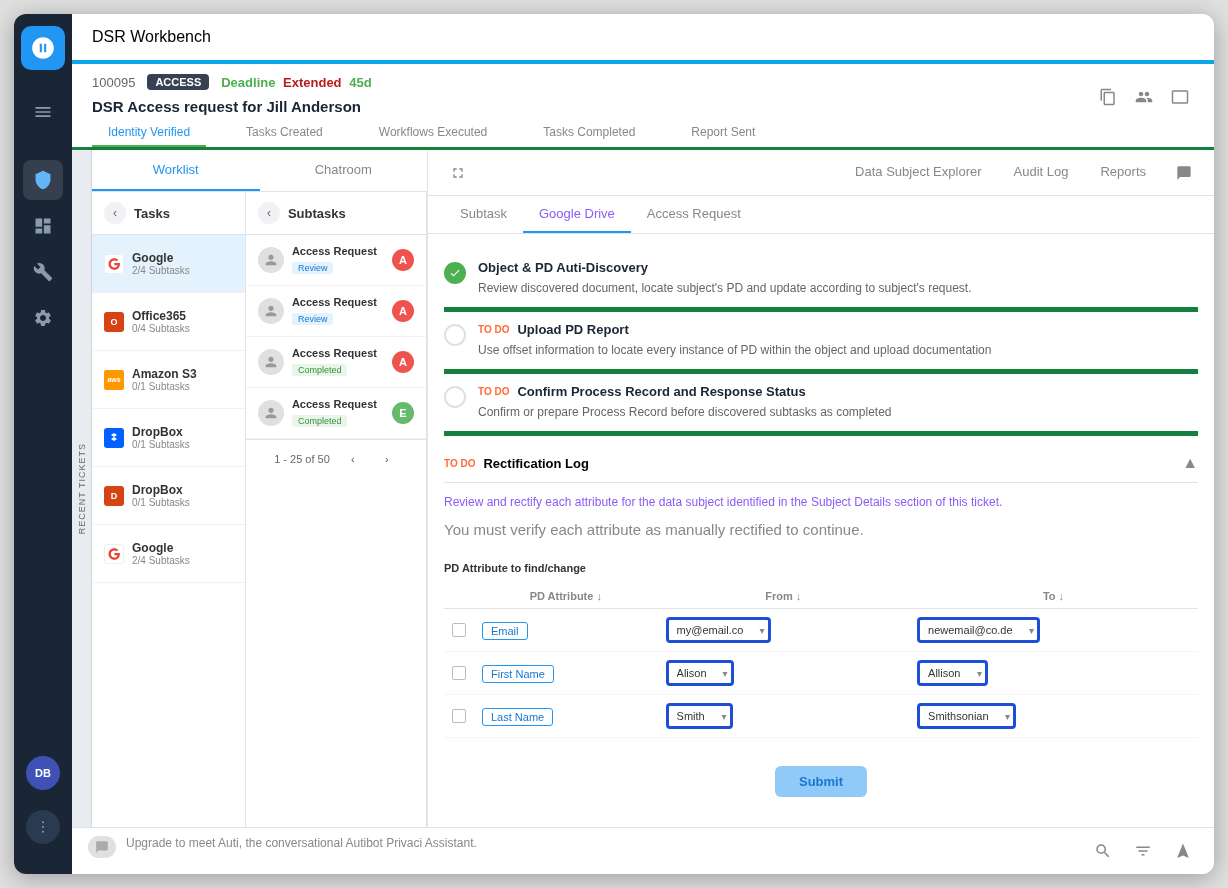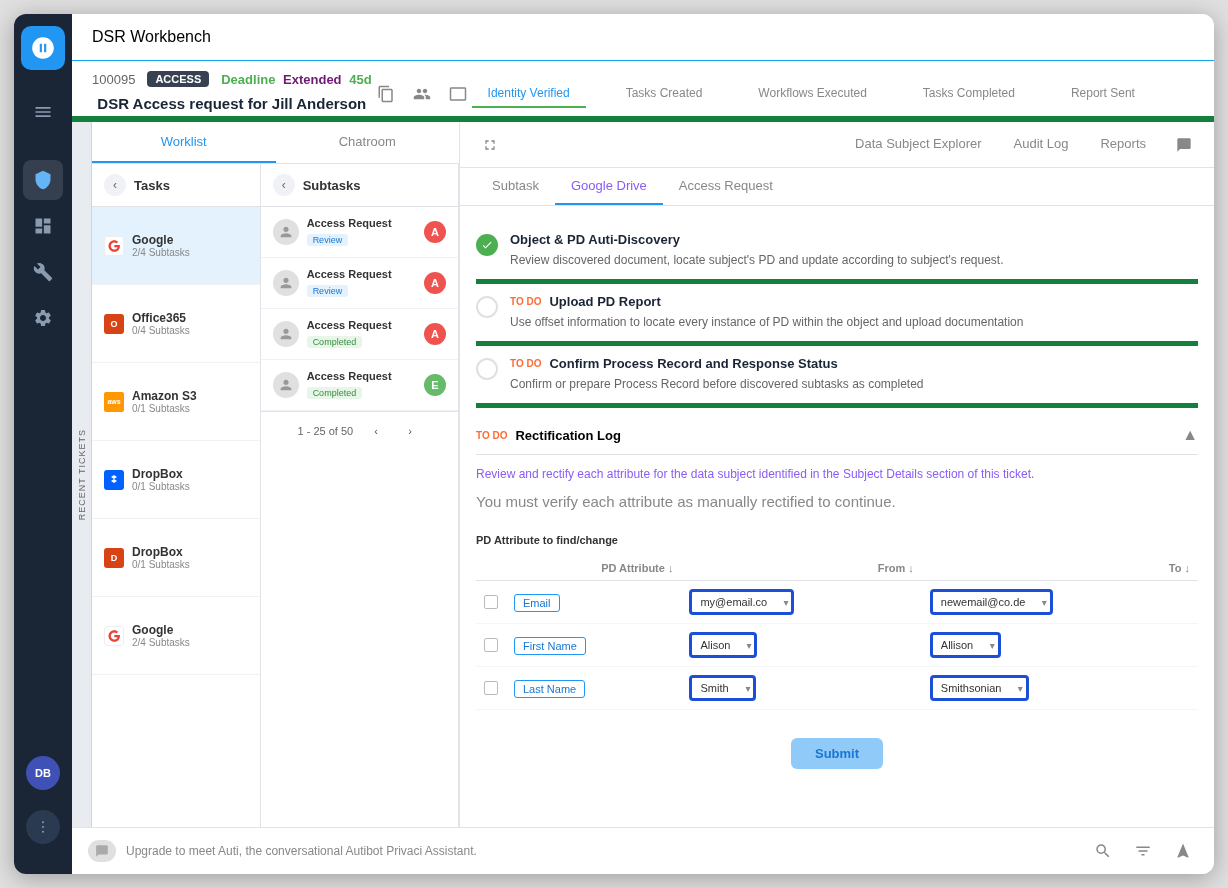--- a/index.html
+++ b/index.html
@@ -11,23 +11,23 @@
     .sidebar-logo svg { width: 26px; height: 26px; fill: white; }
     .sidebar-icon { width: 40px; height: 40px; border-radius: 8px; display: flex; align-items: center; justify-content: center; color: #8a9bb0; cursor: pointer; position: relative; }
     .sidebar-icon.active { background: rgba(255,255,255,0.12); color: #64b5f6; }
     .sidebar-icon svg { width: 20px; height: 20px; fill: currentColor; }
     .sidebar-spacer { flex: 1; }
     .sidebar-avatar { width: 34px; height: 34px; border-radius: 50%; background: #3f51b5; display: flex; align-items: center; justify-content: center; color: white; font-size: 11px; font-weight: 700; cursor: pointer; }
     .sidebar-dots { width: 34px; height: 34px; border-radius: 50%; background: #2a3a50; display: flex; align-items: center; justify-content: center; color: #8a9bb0; cursor: pointer; }
     
     .main { flex: 1; display: flex; flex-direction: column; overflow: hidden; }
     
-    .topbar { background: white; padding: 14px 20px; border-bottom: 1px solid #0ea5e9; }
-    
-    .ticket-header { background: white; border-bottom: 6px solid #15803d; padding: 10px 20px 0 20px; display: flex; flex-direction: row; text-align: center; }
+    .topbar { background: white; padding: 14px 20px; border-bottom: 4px solid #0ea5e9; }
+    
+    .ticket-header { background: white; border-bottom: 3px solid #15803d; padding: 10px 20px 0 20px; display: flex; flex-direction: column; }
     .ticket-info { display: flex; align-items: center; gap: 12px; margin-bottom: 8px; }
     .ticket-id { font-size: 13px; color: #666; }
     .ticket-badge { background: #374151; color: white; padding: 2px 8px; border-radius: 4px; font-size: 11px; font-weight: 600; }
     .ticket-deadline { font-size: 13px; color: #666; }
     .ticket-deadline span { color: #4caf50; font-weight: 600; }
     .ticket-title { font-size: 15px; font-weight: 600; color: #1a2535; margin-bottom: 4px; }
     .ticket-tab { padding: 6px 16px; font-size: 12px; color: #888; cursor: pointer; border-bottom: 2px solid transparent; white-space: nowrap; }
     .ticket-tab.active { color: #2196f3; border-bottom: 2px solid #4caf50; }
     .ticket-tab-bar { display: flex; align-items: center; gap: 24px; }
     .ticket-actions { margin-left: auto; display: flex; gap: 8px; }
@@ -38,21 +38,21 @@
     
     .panels { flex: 1; display: flex; overflow: hidden; }
     .panel-tabs { display: flex; border-bottom: 1px solid #e0e4e8; }
     .panel-tab { flex: 1; padding: 12px; text-align: center; font-size: 13px; color: #888; cursor: pointer; border-bottom: 2px solid transparent; }
     .panel-tab.active { color: #2196f3; border-bottom: 2px solid #2196f3; font-weight: 500; }
     
     .tasks-panel { width: 170px; border-right: 1px solid #e0e4e8; overflow-y: auto; }
     .tasks-header { display: flex; align-items: center; padding: 10px 12px; border-bottom: 1px solid #e0e4e8; }
     .tasks-header-title { font-size: 13px; font-weight: 600; color: #333; }
     .back-btn { width: 22px; height: 22px; border-radius: 50%; background: #f0f2f5; display: flex; align-items: center; justify-content: center; cursor: pointer; margin-right: 8px; color: #666; font-size: 12px; }
-    .task-item { padding: 26px 12px; border-bottom: 1px solid #f0f2f5; cursor: pointer; display: flex; align-items: center; gap: 8px; }
+    .task-item { padding: 16px 12px; border-bottom: 1px solid #f0f2f5; cursor: pointer; display: flex; align-items: center; gap: 8px; }
     .task-item.active { background: #e3f2fd; }
     .task-logo { width: 20px; height: 20px; border-radius: 3px; flex-shrink: 0; display: flex; align-items: center; justify-content: center; font-size: 10px; font-weight: 700; }
     .task-info { flex: 1; }
     .task-name { font-size: 12px; font-weight: 600; color: #333; }
     .task-sub { font-size: 10px; color: #888; }
     
     .subtasks-panel { width: 200px; border-right: 1px solid #e0e4e8; overflow-y: auto; }
     .subtasks-header { display: flex; align-items: center; padding: 10px 12px; border-bottom: 1px solid #e0e4e8; }
     .subtask-item { padding: 10px 12px; border-bottom: 1px solid #f0f2f5; display: flex; align-items: center; gap: 8px; cursor: pointer; }
     .subtask-avatar { width: 26px; height: 26px; border-radius: 50%; background: #e0e0e0; display: flex; align-items: center; justify-content: center; font-size: 10px; overflow: hidden; flex-shrink: 0; }
@@ -81,32 +81,32 @@
     .todo-tag { font-size: 10px; font-weight: 700; color: #ff6b35; background: none; }
     
     .rect-section { margin-top: 8px; }
     .rect-header { display: flex; align-items: center; justify-content: space-between; padding: 10px 0; border-bottom: 1px solid #e0e4e8; }
     .rect-title { font-size: 13px; font-weight: 600; display: flex; align-items: center; gap: 8px; }
     .rect-desc { font-size: 12px; color: #8b5cf6; margin: 10px 0; line-height: 1.5; }
     .rect-note { font-size: 15px; color: #888; margin-bottom: 24px; }
     .attr-section-title { font-size: 11px; font-weight: 600; color: #333; margin-bottom: 10px; }
     
     .attr-table { width: 100%; border-collapse: collapse; }
-    .attr-table th { font-size: 11px; color: #888; text-align: right; padding: 6px 8px; border-bottom: 1px solid #e0e4e8; }
+    .attr-table th { font-size: 11px; color: #888; text-align: center; padding: 6px 8px; border-bottom: 1px solid #e0e4e8; }
     .attr-table td { padding: 8px 8px; border-bottom: 1px solid #f5f5f5; vertical-align: middle; }
     .attr-checkbox { width: 14px; height: 14px; border: 1.5px solid #bbb; border-radius: 2px; cursor: pointer; }
     .attr-tag { background: white; border: 1.5px solid #2196f3; color: #1976d2; padding: 2px 8px; border-radius: 3px; font-size: 11px; font-weight: 500; }
     .attr-select { border: 3px solid #1d4ed8; border-radius: 4px; padding: 4px 24px 4px 8px; font-size: 11px; color: #333; background: white; appearance: none; cursor: pointer; position: relative; }
     .select-wrapper { position: relative; display: inline-flex; align-items: center; }
     .select-wrapper::after { content: '▾'; position: absolute; right: 6px; font-size: 10px; color: #888; pointer-events: none; }
     .submit-btn { background: #90caf9; color: #1976d2; border: none; padding: 8px 24px; border-radius: 6px; font-size: 13px; font-weight: 600; cursor: pointer; margin-top: 16px; }
     .expand-btn { width: 28px; height: 28px; display: flex; align-items: center; justify-content: center; color: #888; cursor: pointer; margin: auto 8px; }
     .detail-topbar { display: flex; align-items: center; padding: 4px 8px; border-bottom: 1px solid #e0e4e8; }
     
-    .bottom-bar { background: white; border-top: 1px solid #e0e4e8; padding: 8px 16px; display: flex; align-items: center; gap: 10px; }
+    .bottom-bar { background: white; border-top: 1px solid #e0e4e8; padding: 8px 16px; display: flex; align-items: flex-start; gap: 10px; }
     .bottom-bar-msg { font-size: 12px; color: #888; flex: 1; }
     .bottom-bar-icon { width: 30px; height: 30px; display: flex; align-items: center; justify-content: center; cursor: pointer; color: #888; }
     .chat-bubble { width: 28px; height: 22px; background: #e0e0e0; border-radius: 12px; display: flex; align-items: center; justify-content: center; }
   </style>
 </head>
 <body>
 
 <div class="app-window">
 
   <div class="sidebar">
@@ -161,21 +161,21 @@
     </div>
 
     <div class="ticket-header">
       <div style="display:flex; align-items:center; justify-content:space-between;">
         <div>
           <div class="ticket-info">
             <span class="ticket-id">100095</span>
             <span class="ticket-badge">ACCESS</span>
             <span class="ticket-deadline">
               <span>Deadline</span>
-              <span style="color:#701a75; font-weight:600; margin: 0 4px;">Extended</span>
+              <span style="color:#b91c1c; font-weight:600; margin: 0 4px;">Extended</span>
               <span>45d</span>
             </span>
           </div>
           <div class="ticket-title">DSR Access request for Jill Anderson</div>
         </div>
         <div class="ticket-actions">
           <div class="ticket-action-btn">
             <svg width="18" height="18" viewBox="0 0 24 24" fill="#888">
                 <path d="M16 1H4c-1.1 0-2 .9-2 2v14h2V3h12V1zm3 4H8c-1.1 0-2 .9-2 2v14c0 1.1.9 2 2 2h11c1.1 0 2-.9 2-2V7c0-1.1-.9-2-2-2zm0 16H8V7h11v14z"></path>
               </svg>
@@ -202,21 +202,21 @@
     </div>
 
     <div style="flex:1; display:flex; overflow:hidden;">
 
       <div class="recent-tickets-bar">
         <span class="recent-tickets-label">RECENT TICKETS</span>
       </div>
 
       <div class="panels">
 
-        <div style="width:368px; display:flex; flex-direction:column; border-right:1px solid #e0e4e8; background:white;">
+        <div style="width:336px; display:flex; flex-direction:column; border-right:1px solid #e0e4e8; background:white;">
 
           <div class="panel-tabs">
             <div class="panel-tab active">Worklist</div>
             <div class="panel-tab">Chatroom</div>
           </div>
 
           <div style="flex:1; display:flex; overflow:hidden;">
 
             <div class="tasks-panel">
               <div class="tasks-header">

